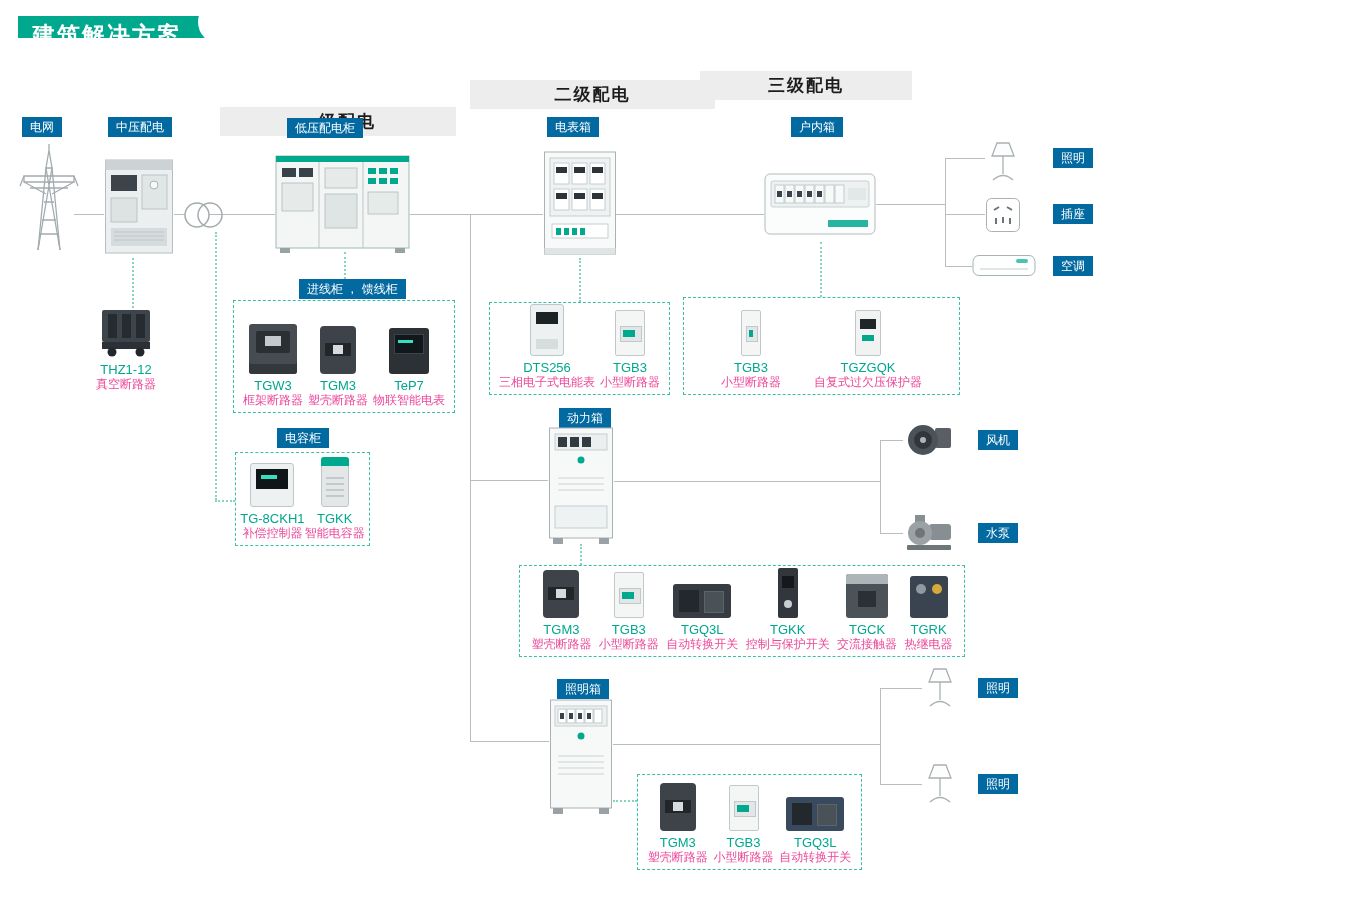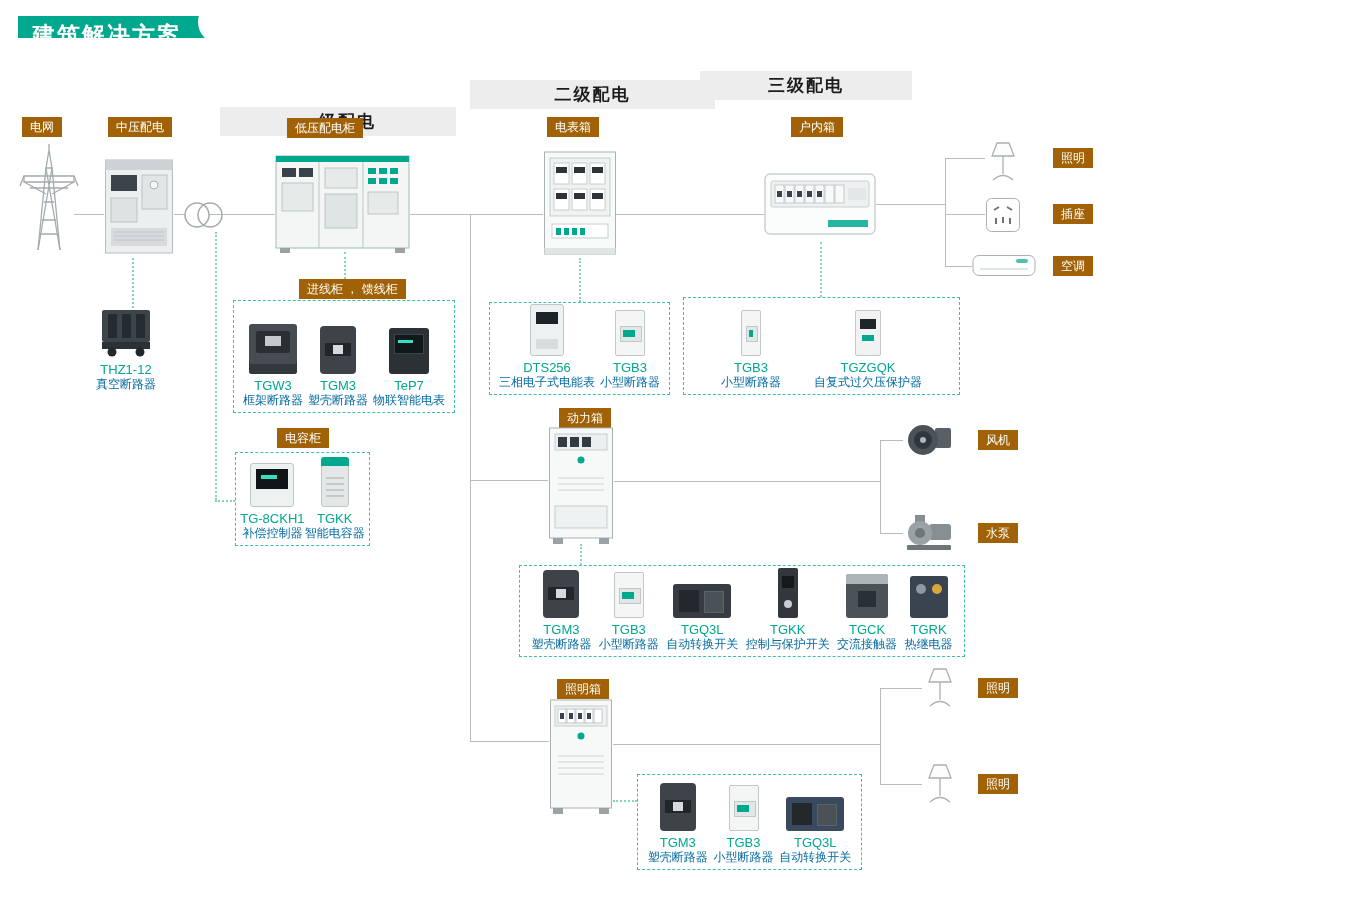--- a/index.html
+++ b/index.html
@@ -13,36 +13,36 @@
             font-weight:bold; font-size:23px; line-height:38px; padding:0 44px 0 14px;
             letter-spacing:2px; border-radius:0 0 24px 0; }
   .banner::after { content:""; position:absolute; right:-16px; top:-16px; width:44px; height:44px;
                    background:#fff; border-radius:50%; }
 
   
   .hdr { position:absolute; height:29px; background:#ededed; color:#1c1c1c; font-weight:bold;
          font-size:17px; line-height:29px; text-align:center; letter-spacing:2px; }
 
   
-  .tag { position:absolute; background:#a16207; color:#fff; font-size:12px; line-height:20px;
+  .tag { position:absolute; background:#0369a1; color:#fff; font-size:12px; line-height:20px;
          padding:0 8px; white-space:nowrap; }
 
   
   .hl { position:absolute; border-top:1px solid #b8bdbf; }
   .vl { position:absolute; border-left:1px solid #b8bdbf; }
   .dh { position:absolute; border-top:2px dotted #86d3c2; }
   .dv { position:absolute; border-left:2px dotted #86d3c2; }
 
   
   .pgroup { position:absolute; border:1px dashed #3cbfa8; display:flex; align-items:stretch;
             justify-content:space-evenly; padding:7px 4px 5px; }
   .pitem { display:flex; flex-direction:column; align-items:center; justify-content:flex-end; }
   .pimg { flex:1; display:flex; align-items:flex-end; justify-content:center; }
   .pname { color:#00a88e; font-size:13px; line-height:15px; margin-top:4px; white-space:nowrap; text-align:center; }
-  .pdesc { color:#0369a1; font-size:12px; line-height:14px; white-space:nowrap; text-align:left; }
+  .pdesc { color:#ec4899; font-size:12px; line-height:14px; white-space:nowrap; text-align:left; }
   .standalone { position:absolute; display:flex; flex-direction:column; align-items:center; }
 
   
   .dev { position:relative; display:block; }
   .dev-acb { width:48px; height:50px; background:#464c52; border-radius:3px; box-shadow:inset 0 -10px 0 #33383d; }
   .dev-acb::before { content:""; position:absolute; left:7px; top:7px; right:7px; height:22px; background:#2a2f34; border-radius:2px; }
   .dev-acb::after  { content:""; position:absolute; left:16px; top:12px; width:16px; height:10px; background:#c3c9cc; }
   .dev-mccb { width:36px; height:48px; background:#3d4349; border-radius:4px; }
   .dev-mccb::before { content:""; position:absolute; left:5px; right:5px; top:17px; height:13px; background:#22262a; }
   .dev-mccb::after  { content:""; position:absolute; left:13px; top:19px; width:10px; height:9px; background:#d6dadc; }

